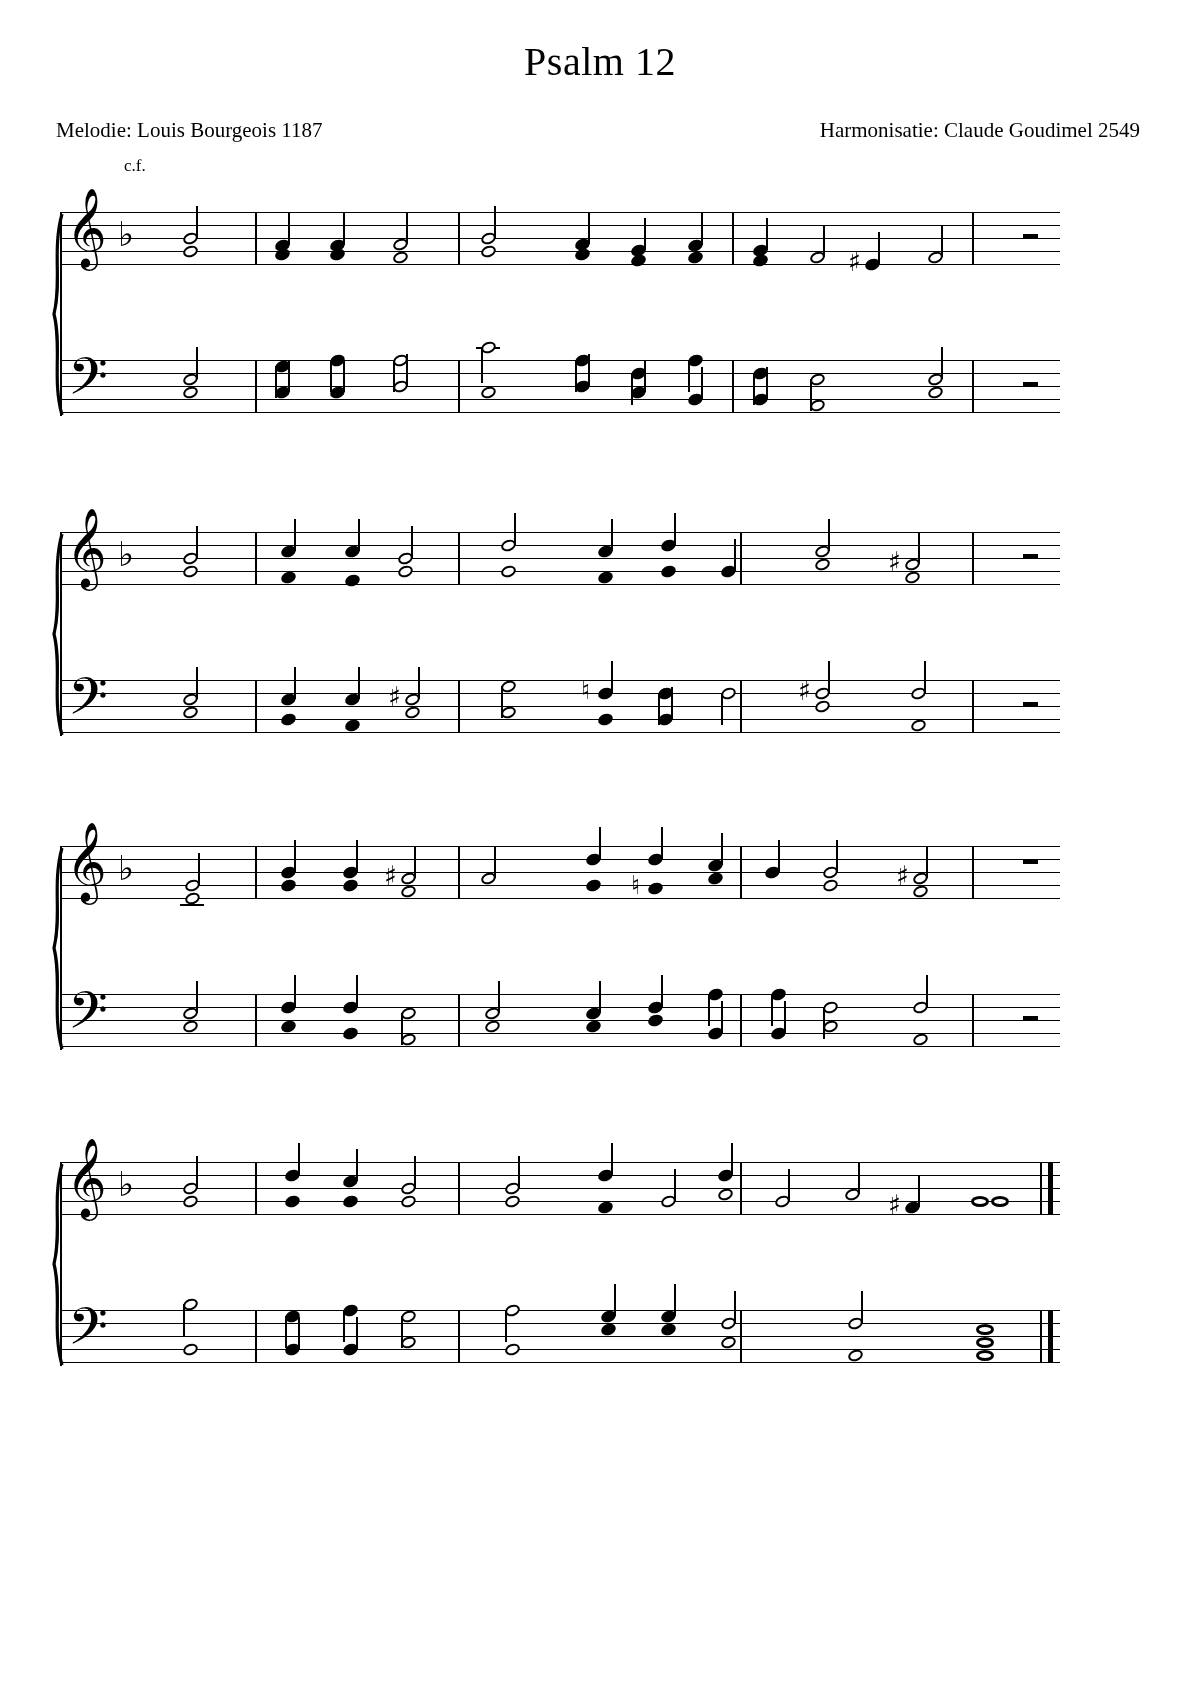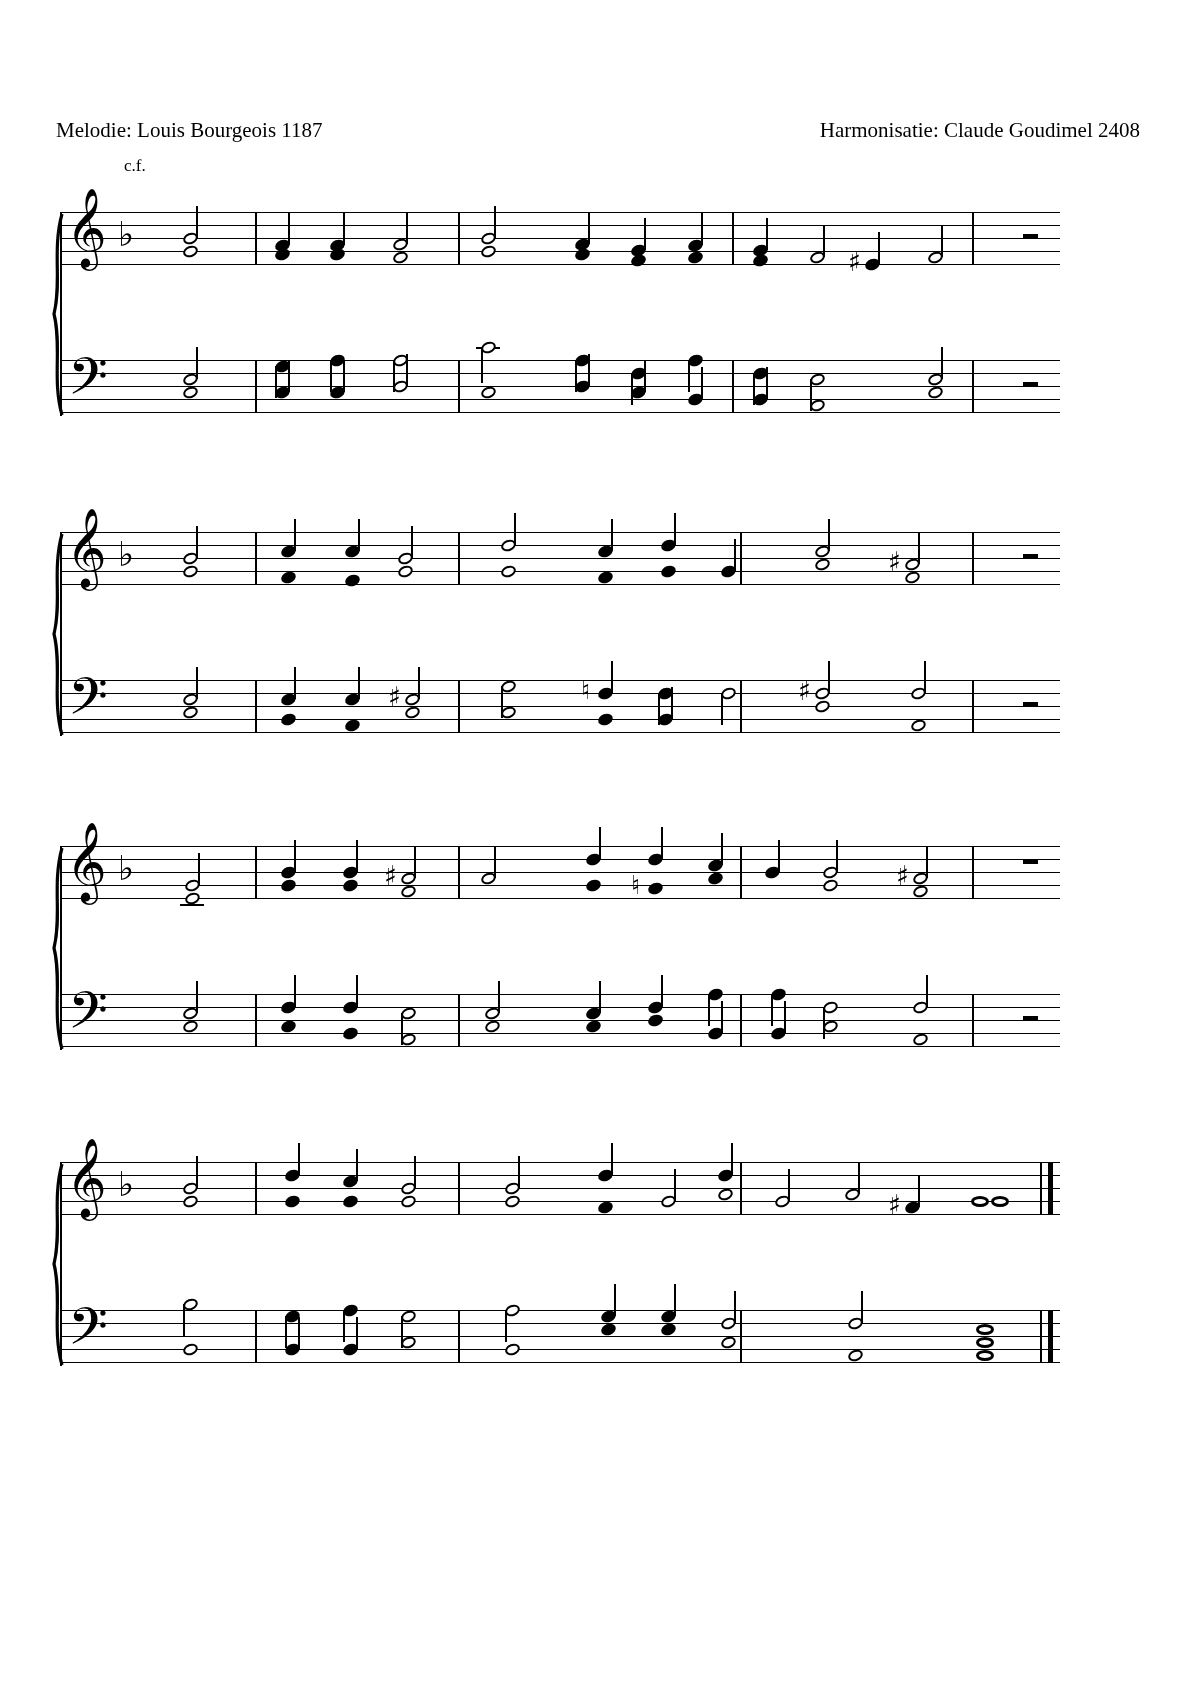--- a/index.html
+++ b/index.html
@@ -197,22 +197,23 @@
     width: 15px;
     height: 5px;
     background: #000;
   }
 </style>
 </head>
 <body>
 
 <div class="page">
 
+  <div class="title">Psalm 12</div>
   <div class="credit-left">Melodie: Louis Bourgeois 1187</div>
-  <div class="credit-right">Harmonisatie: Claude Goudimel 2408</div>
+  <div class="credit-right">Harmonisatie: Claude Goudimel 2549</div>
   <div class="cf-label">c.f.</div>
 
   <div class="system" style="top:212px;">
 
     <div class="brace" style="top:0px;">
       <svg width="18" height="205" viewBox="0 0 18 205">
         <path d="M14 2 C4 38, 14 70, 6 102 C14 134, 4 168, 14 203" fill="none" stroke="#000" stroke-width="3.2"></path>
       </svg>
     </div>
     <div class="sysbar" style="left:0px; top:0px; height:204px;"></div>

